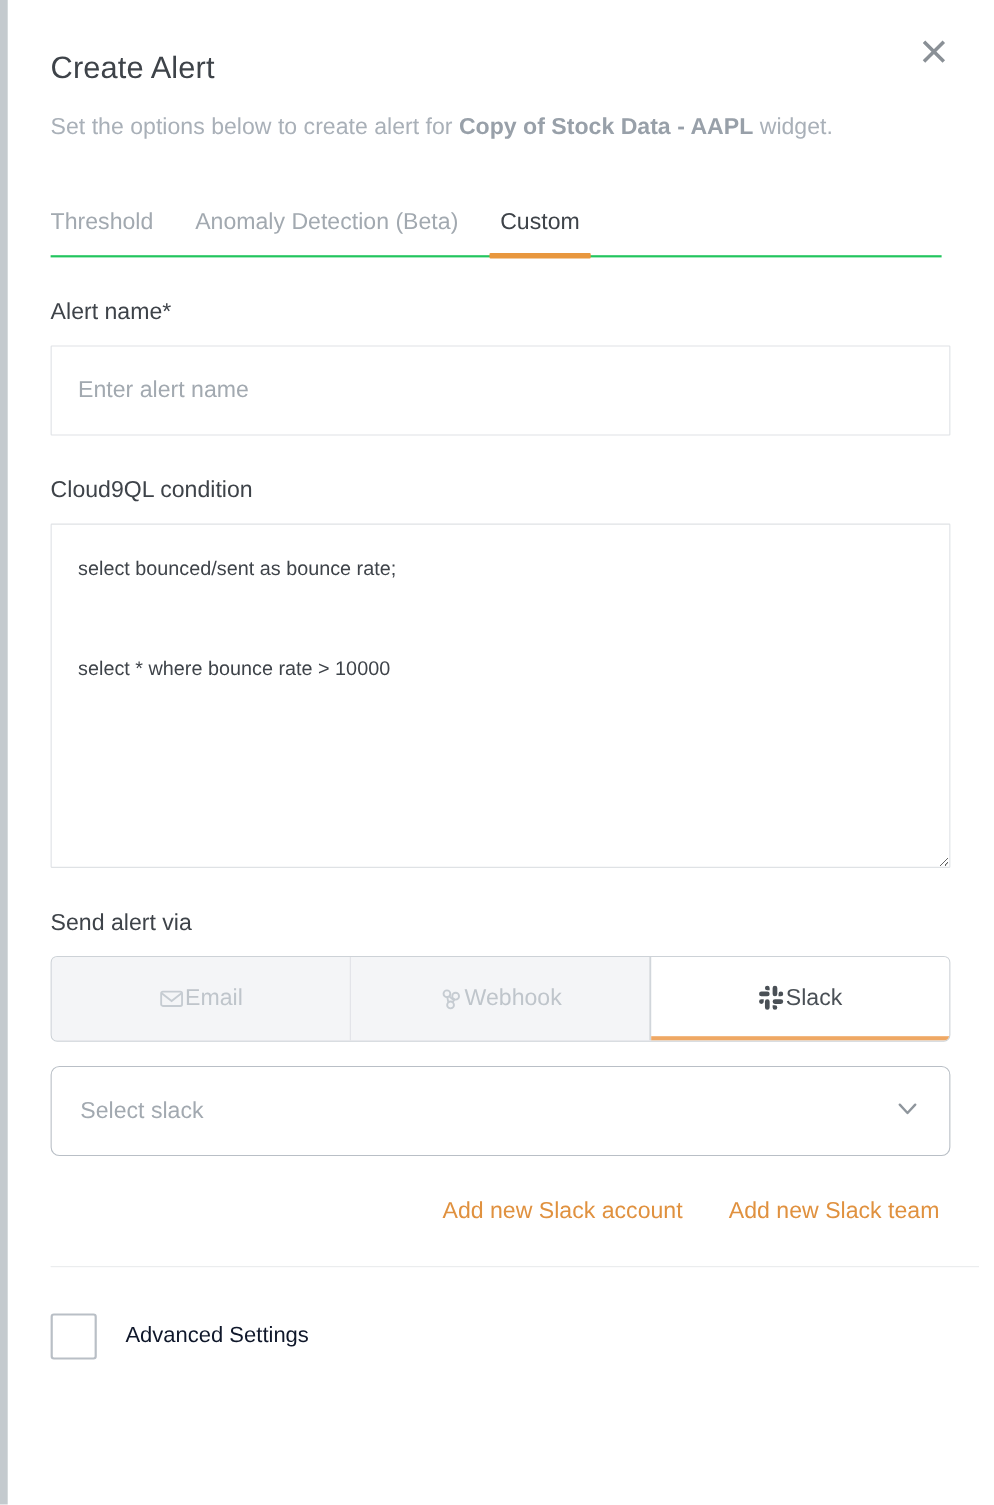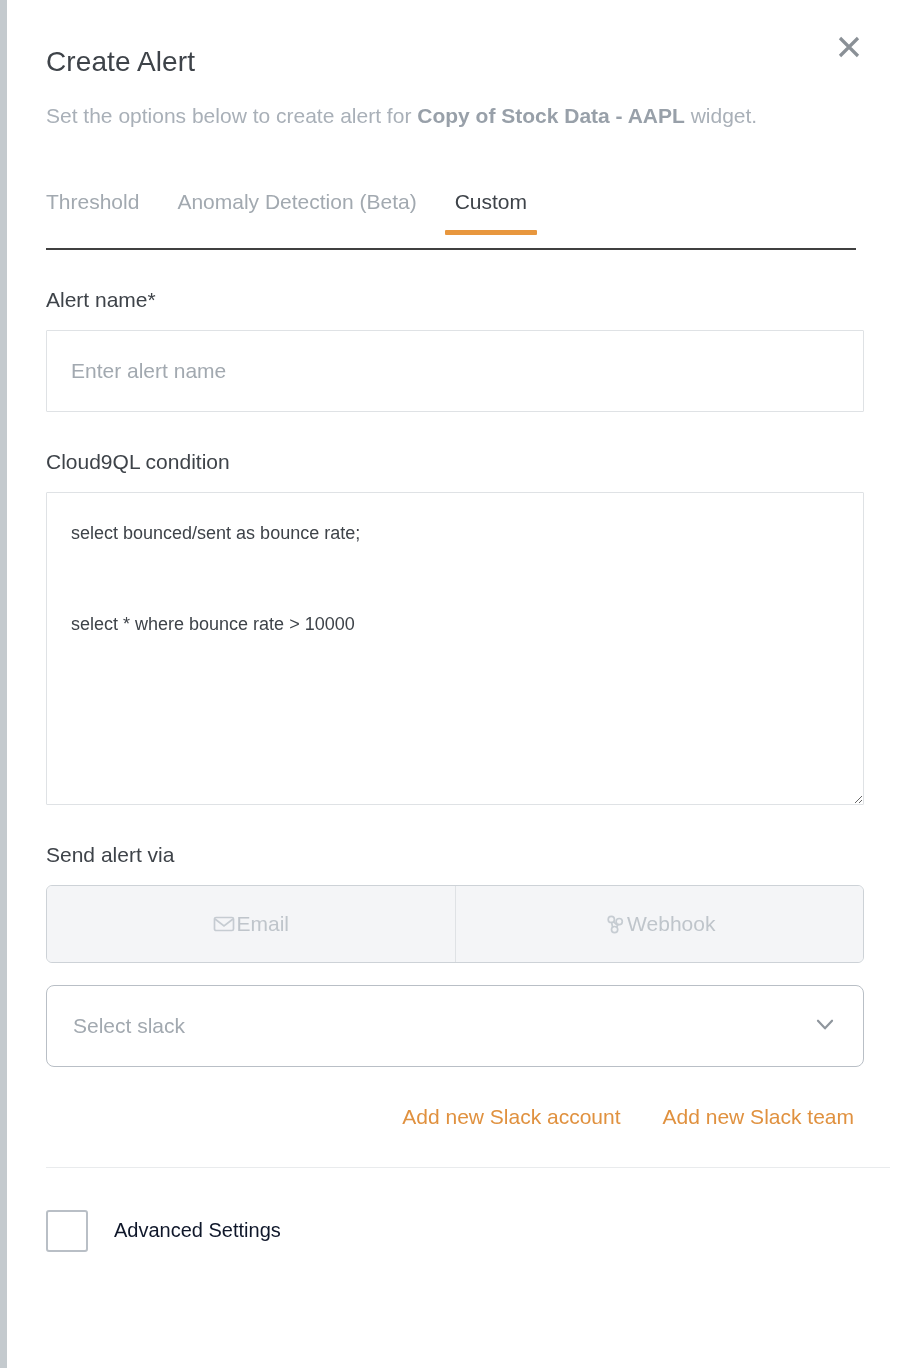--- a/index.html
+++ b/index.html
@@ -61,22 +61,22 @@
     max-width: 770px;
   }
   .modal-sub b { color: #98a0a9; font-weight: 700; }
 
   
   .tabs {
     position: relative;
     margin-top: 56px;
     display: flex;
     align-items: flex-end;
-    border-bottom: 2px solid #404040;
-    padding-bottom: 16px;
+    border-bottom: 2px solid #22c55e;
+    padding-bottom: 0;
   }
   .tab {
     font-size: 21px;
     color: #a2a9b0;
     padding: 0 0 18px 0;
     margin-right: 38px;
     cursor: pointer;
     background: none; border: none;
     font-family: inherit;
     position: relative;
@@ -301,20 +301,31 @@
             <circle cx="16.2" cy="9.6" r="3.1"></circle>
             <circle cx="11.6" cy="17.6" r="3.1"></circle>
             <path d="M10.6 9.9 L13.6 12.5"></path>
             <path d="M15.1 12.6 L13.5 15.2"></path>
             <path d="M8.6 10.5 L9.6 15.2"></path>
           </svg>
         </span>
         <span>Webhook</span>
       </button>
 
+      <button class="seg active">
+        <span class="ico">
+          <svg width="25" height="25" viewBox="0 0 24 24" fill="#4a5056">
+            <path d="M5.1 14.9a2.05 2.05 0 1 1-2.05-2.05H5.1v2.05zM6.15 14.9a2.05 2.05 0 0 1 4.1 0v5.15a2.05 2.05 0 0 1-4.1 0V14.9z"></path>
+            <path d="M8.2 5.1a2.05 2.05 0 1 1 2.05-2.05V5.1H8.2zM8.2 6.15a2.05 2.05 0 0 1 0 4.1H3.05a2.05 2.05 0 0 1 0-4.1H8.2z"></path>
+            <path d="M18 8.2a2.05 2.05 0 1 1 2.05 2.05H18V8.2zM16.95 8.2a2.05 2.05 0 0 1-4.1 0V3.05a2.05 2.05 0 0 1 4.1 0V8.2z"></path>
+            <path d="M14.9 18a2.05 2.05 0 1 1-2.05 2.05V18h2.05zM14.9 16.95a2.05 2.05 0 0 1 0-4.1h5.15a2.05 2.05 0 0 1 0 4.1H14.9z"></path>
+          </svg>
+        </span>
+        <span>Slack</span>
+      </button>
 
     </div>
 
     <div class="select-wrap">
       <div class="select-box">
         <span>Select slack</span>
       </div>
       <span class="select-chevron">
         <svg width="26" height="26" viewBox="0 0 24 24" fill="none" stroke="#8f969d" stroke-width="2" stroke-linecap="round" stroke-linejoin="round">
           <path d="M5.5 9 L12 16 L18.5 9"></path>

